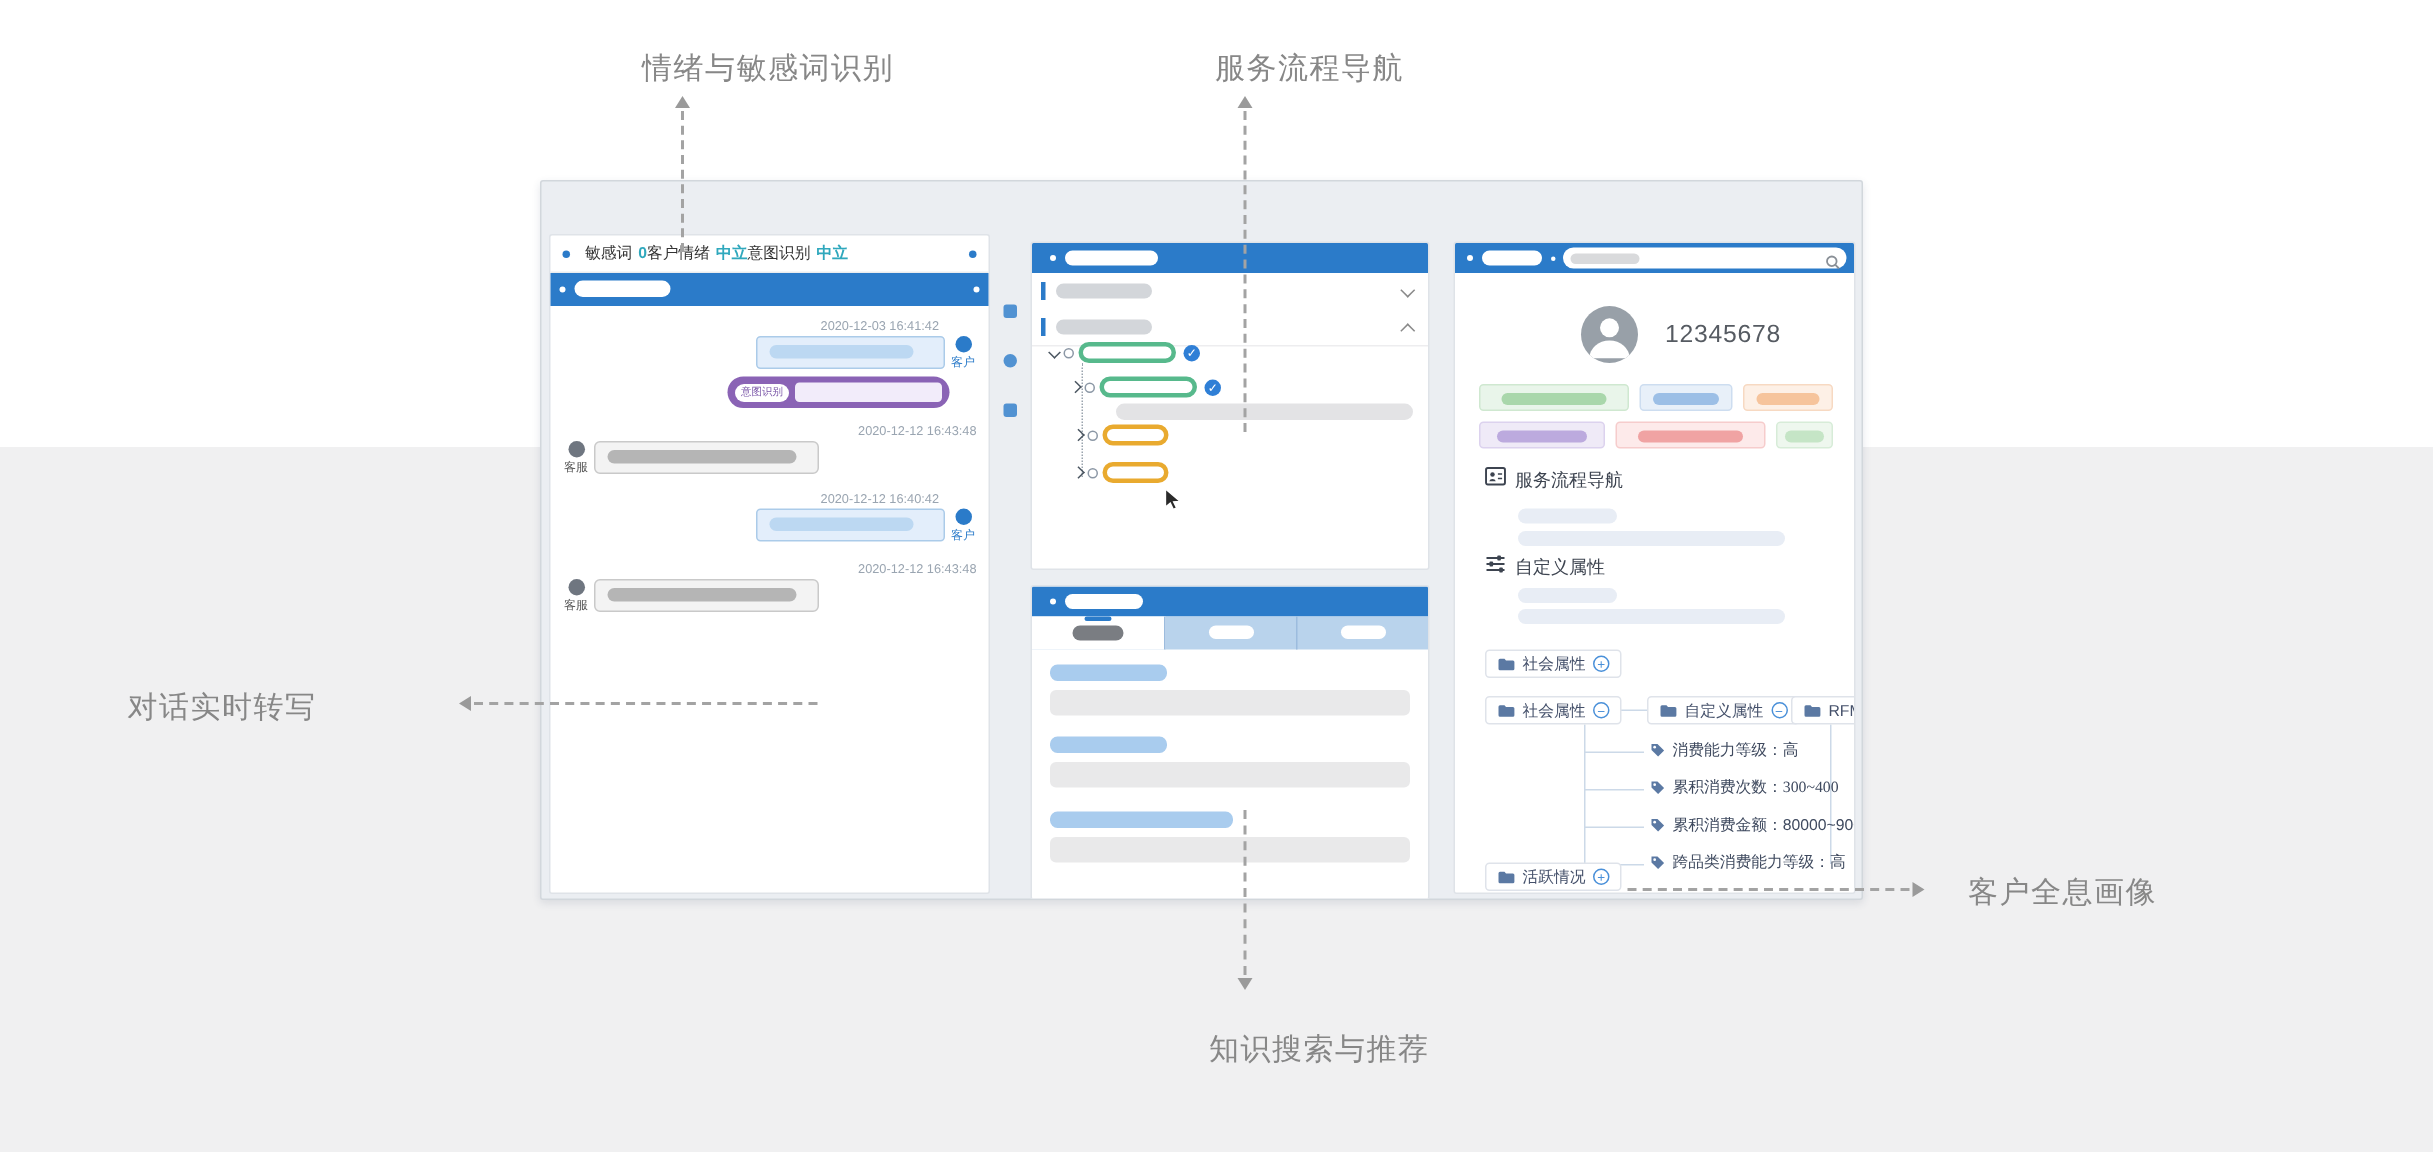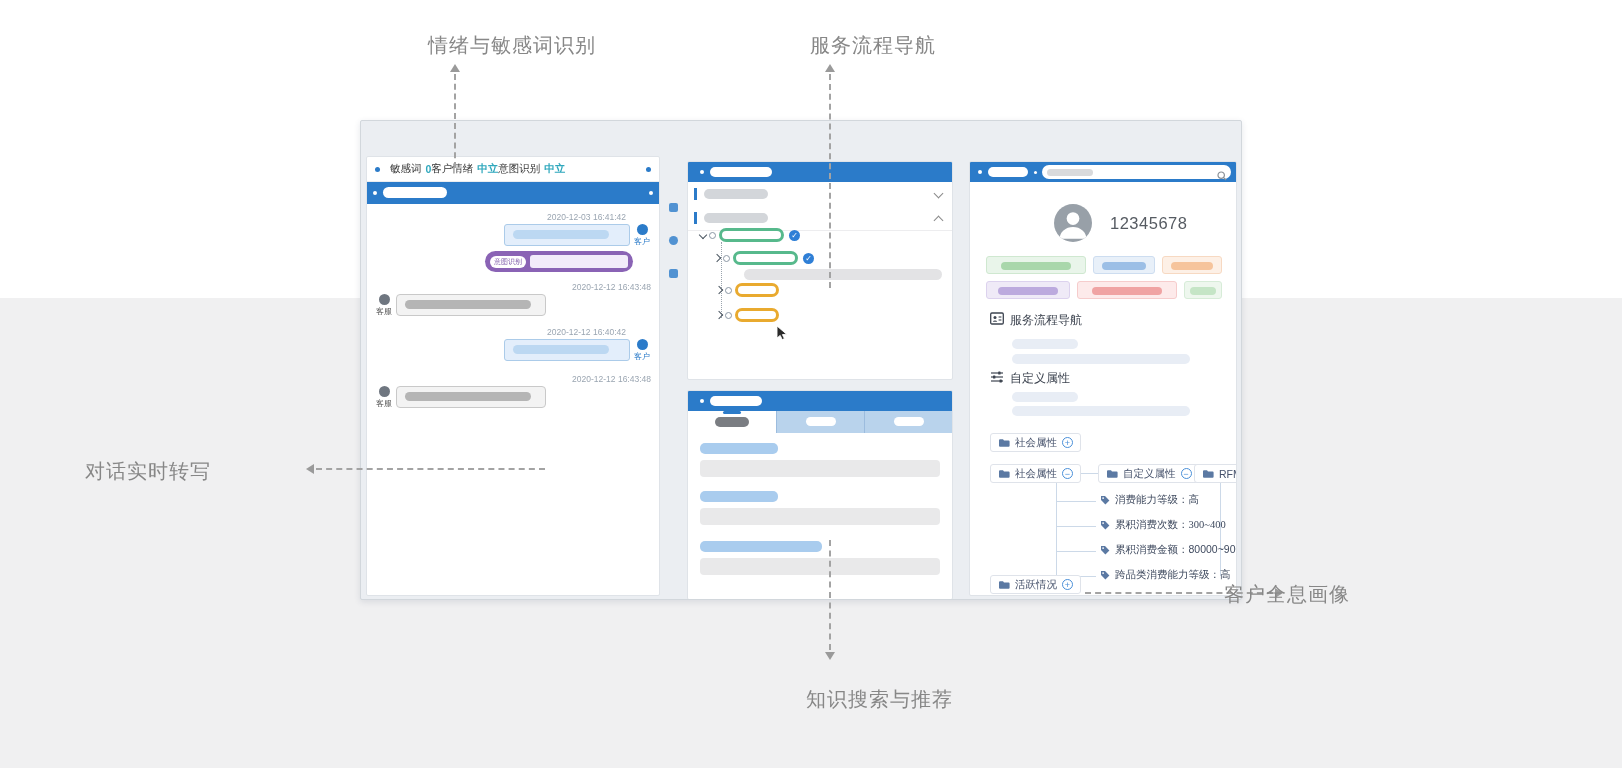--- a/index.html
+++ b/index.html
@@ -147,21 +147,21 @@
 <div class="callout-label" style="left:85px;top:458px;">对话实时转写</div>
 <div class="arr arr-left" style="left:306px;top:464px;"></div>
 <div class="dash-h" style="left:316px;top:468px;width:229px;"></div>
 
 <div class="dash-v" style="left:829px;top:540px;height:110px;"></div>
 <div class="arr arr-down" style="left:825px;top:652px;"></div>
 <div class="callout-label" style="left:806px;top:686px;">知识搜索与推荐</div>
 
 <div class="dash-h" style="left:1085px;top:592px;width:188px;"></div>
 <div class="arr arr-right" style="left:1275px;top:588px;"></div>
-<div class="callout-label" style="left:1224px;top:581px;">客户全息画像</div>
+<div class="callout-label" style="left:1312px;top:581px;">客户全息画像</div>
 
 <div class="window">
   <div class="win-body">
 
     <div class="panel left-panel">
       <div class="info-row">
         <span class="bdot"></span>
         <span class="lbl ml10">敏感词</span>
         <span class="teal ml4">0</span>
         <span class="lbl ml28">客户情绪</span>

